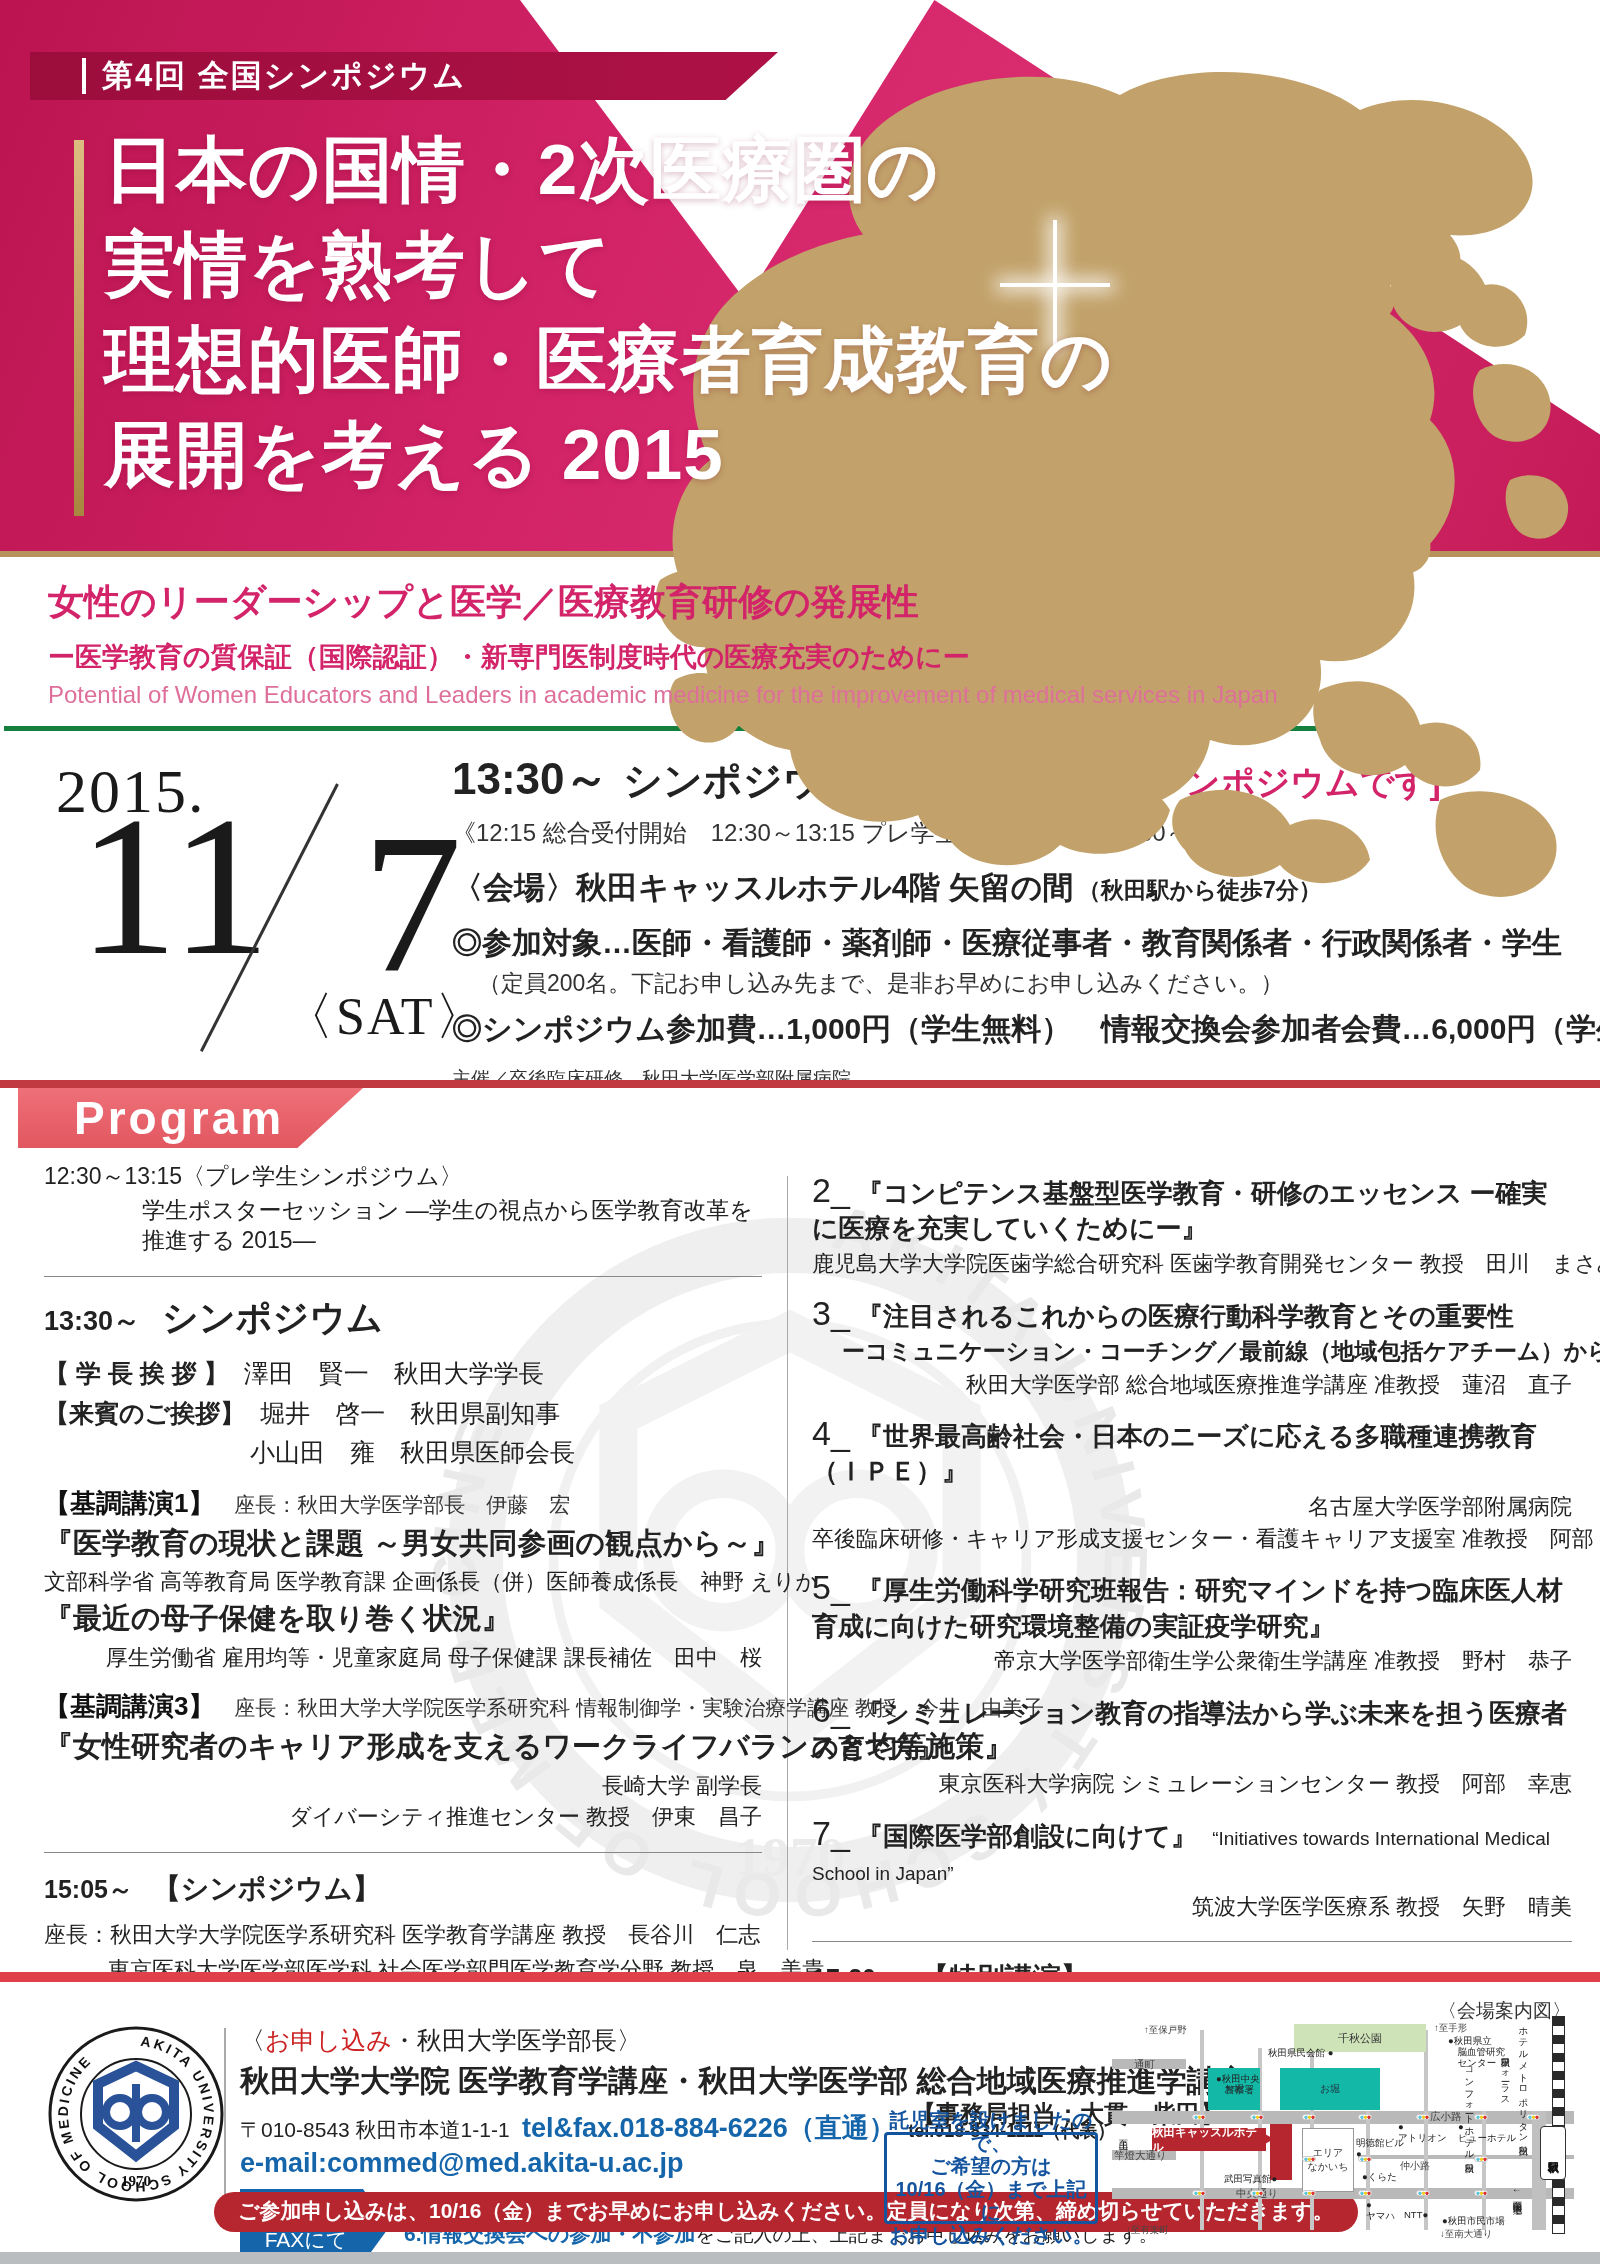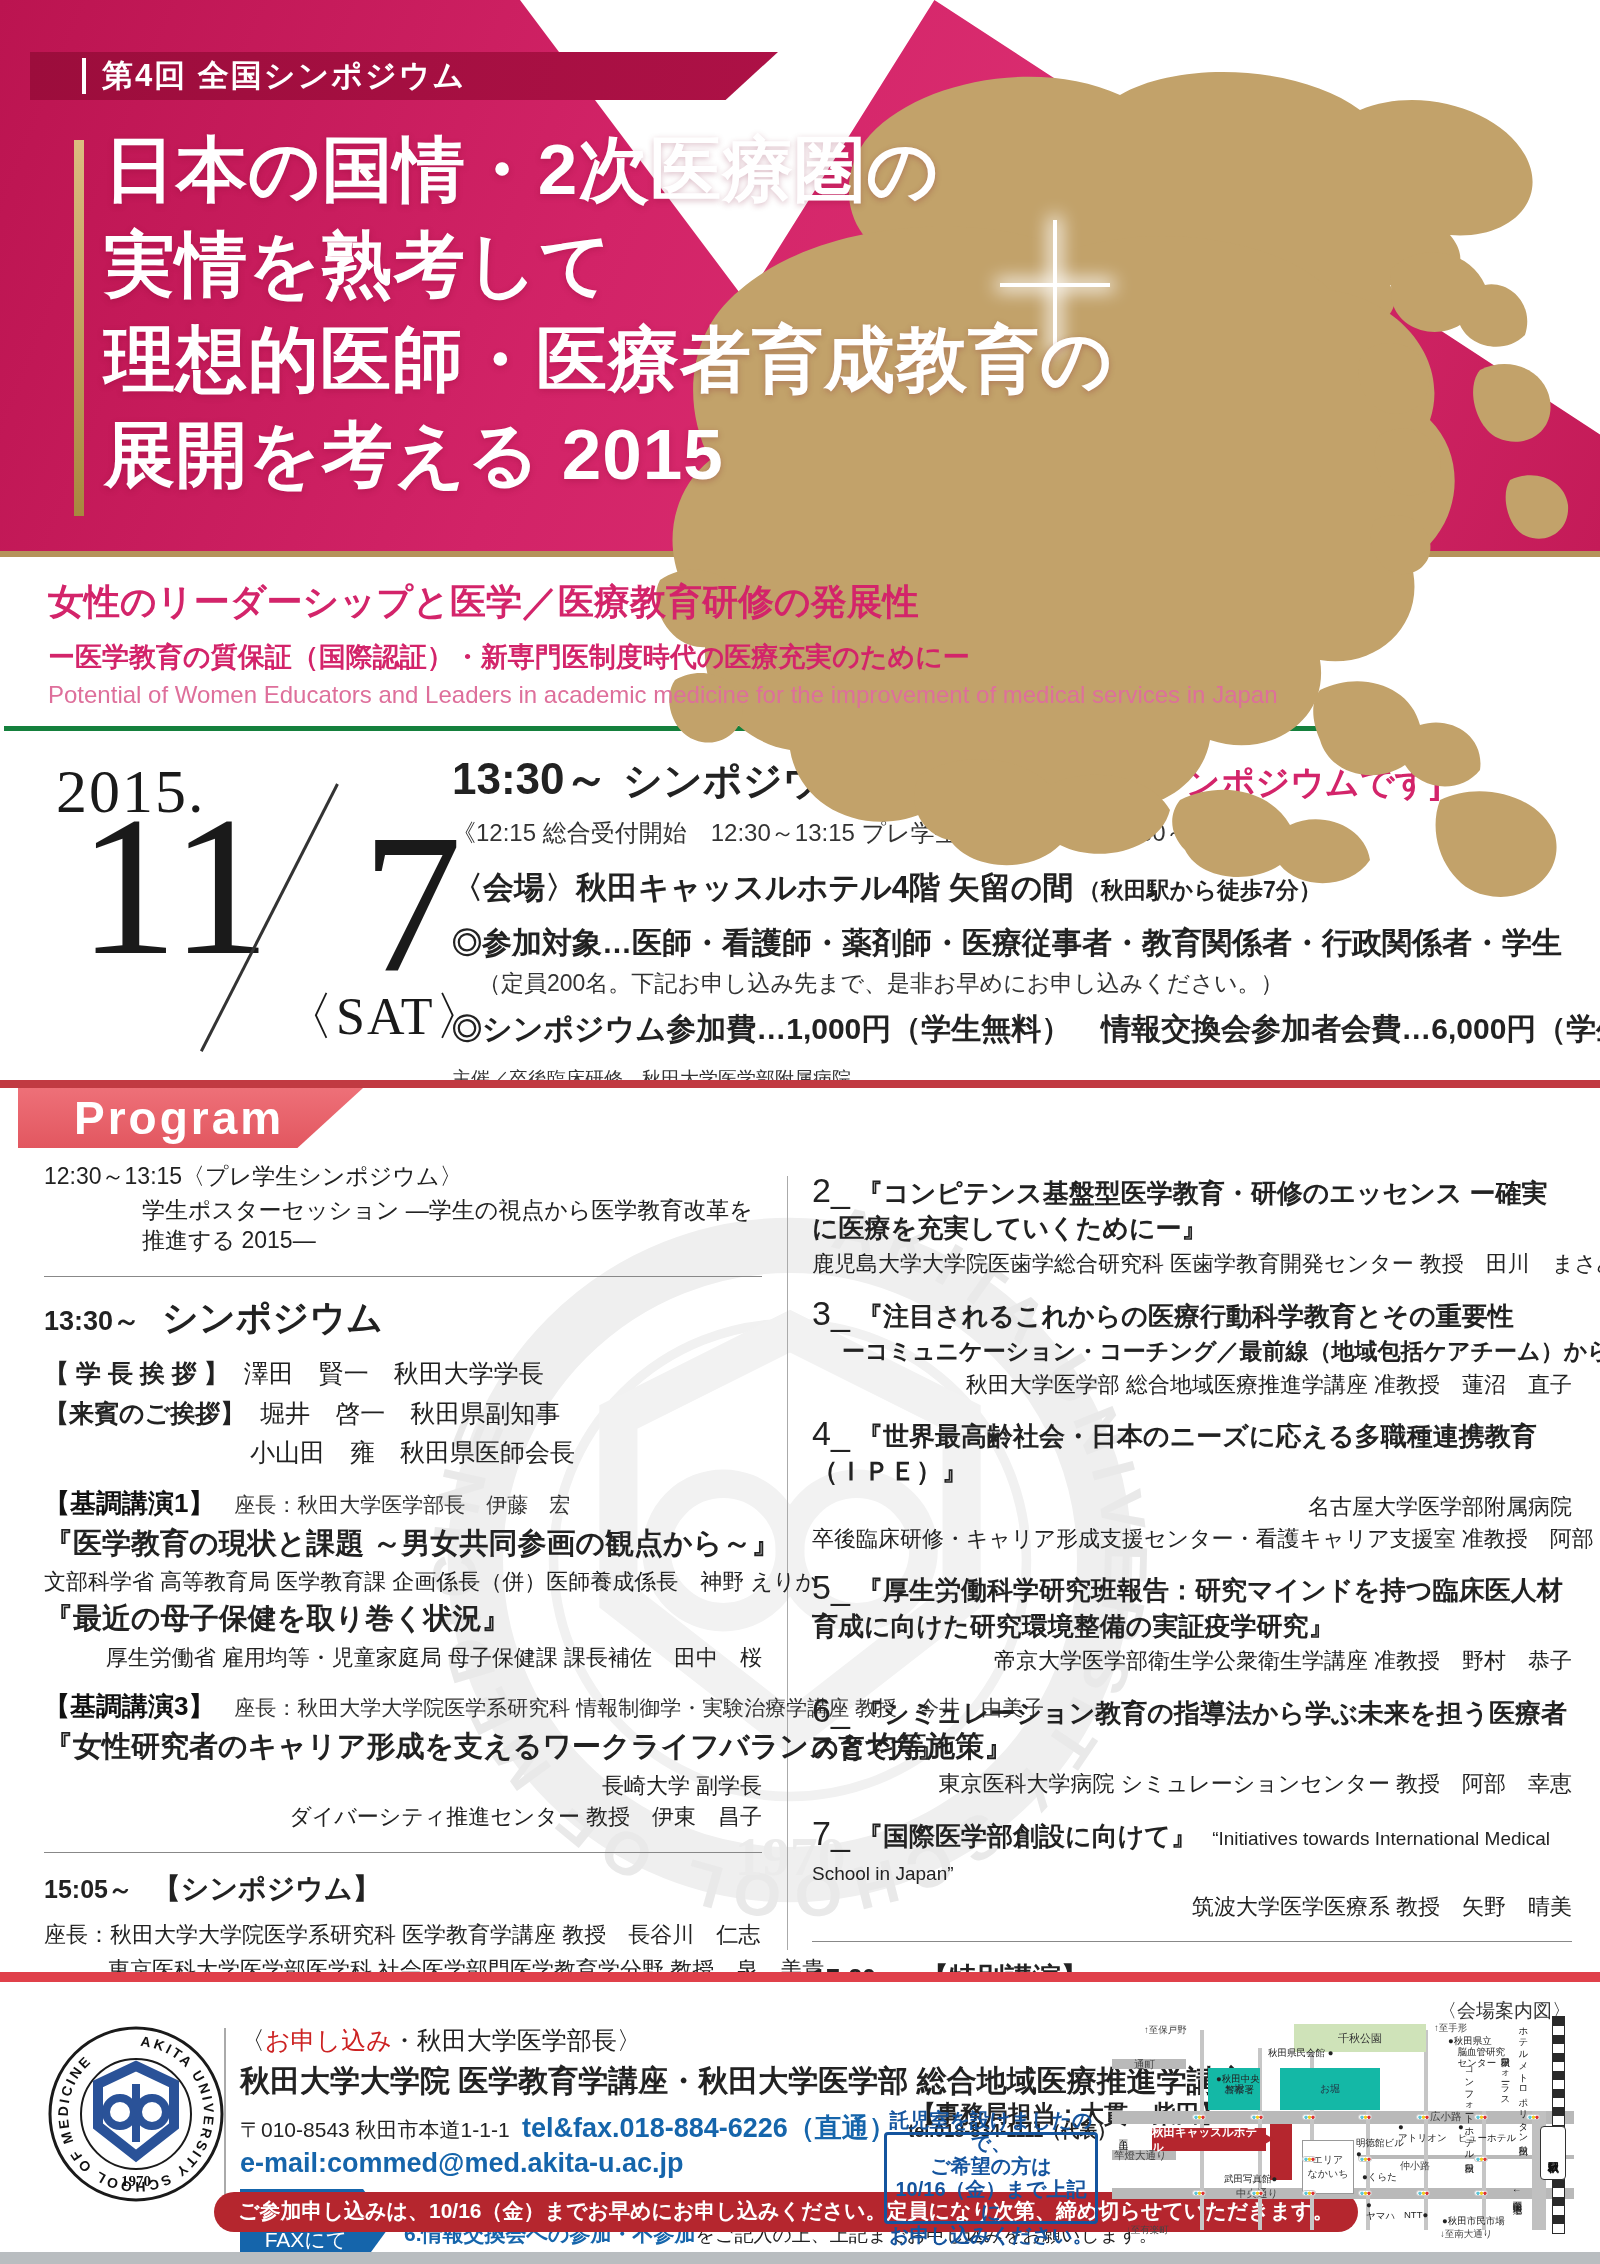--- a/index.html
+++ b/index.html
@@ -656,21 +656,21 @@
           <div class="m sv" style="left: 254px; top: 95px; height: 119px; position: absolute;"></div>
           <div class="m sv" style="left: 312px; top: 14px; height: 200px; position: absolute;"></div>
           <div class="m sv" style="left: 370px; top: 95px; height: 119px; position: absolute;"></div>
           <div class="m svw" style="left: 420px; top: 95px; width: 14px; height: 119px; position: absolute;"></div>
           <div class="m rail" style="left: 440px; top: 0px; width: 13px; height: 218px; position: absolute;"></div>
         </div>
       <div>
           <div class="m park" style="left: 182px; top: 8px; width: 132px; height: 28px; position: absolute; white-space: pre-line;">千秋公園</div>
           <div class="m moat" style="left: 96px; top: 52px; width: 52px; height: 42px; position: absolute; white-space: pre-line;">お堀</div>
           <div class="m moat" style="left: 168px; top: 52px; width: 100px; height: 42px; position: absolute; white-space: pre-line;">お堀</div>
-          <div class="m nakaichi" style="left: 190px; top: 124px; width: 52px; height: 54px; position: absolute; white-space: pre-line;">エリア
+          <div class="m nakaichi" style="left: 190px; top: 112px; width: 52px; height: 64px; position: absolute; white-space: pre-line;">エリア
 なかいち</div>
           <div class="m hotelbox" style="left: 158px; top: 108px; width: 22px; height: 56px; position: absolute;"></div>
           <div class="m station" style="left: 428px; top: 110px; width: 26px; height: 54px; position: absolute; white-space: pre-line;">秋田駅</div>
           <div class="m hoteltag" style="left: 40px; top: 112px; width: 114px; height: 23px; position: absolute; white-space: pre-line;">秋田キャッスルホテル</div>
         </div>
       <div>
           <div class="sig" style="left: 80px; top: 98px; position: absolute;"></div>
           <div class="sig" style="left: 138px; top: 98px; position: absolute;"></div>
           <div class="sig" style="left: 190px; top: 98px; position: absolute;"></div>
           <div class="sig" style="left: 246px; top: 98px; position: absolute;"></div>

